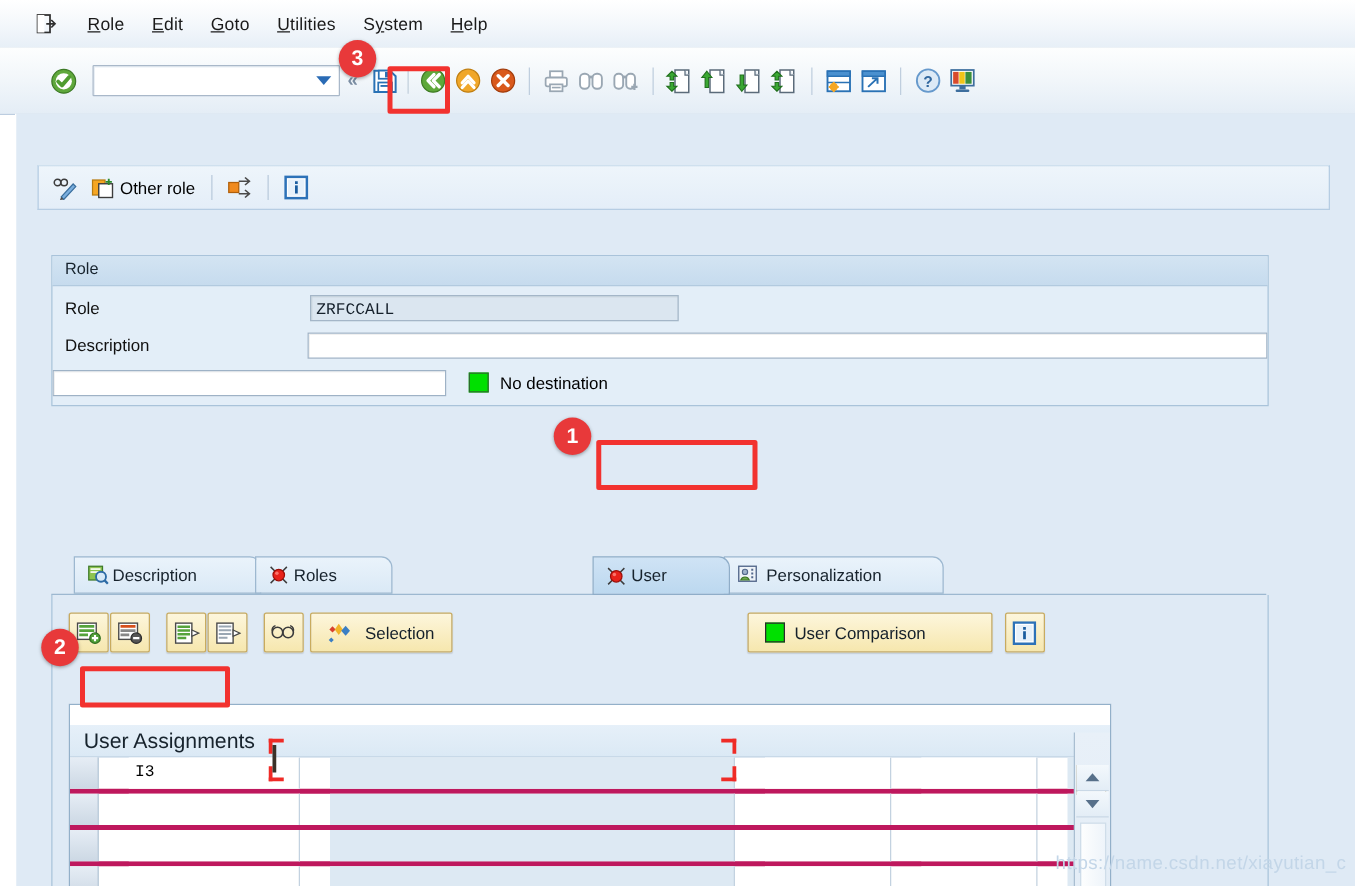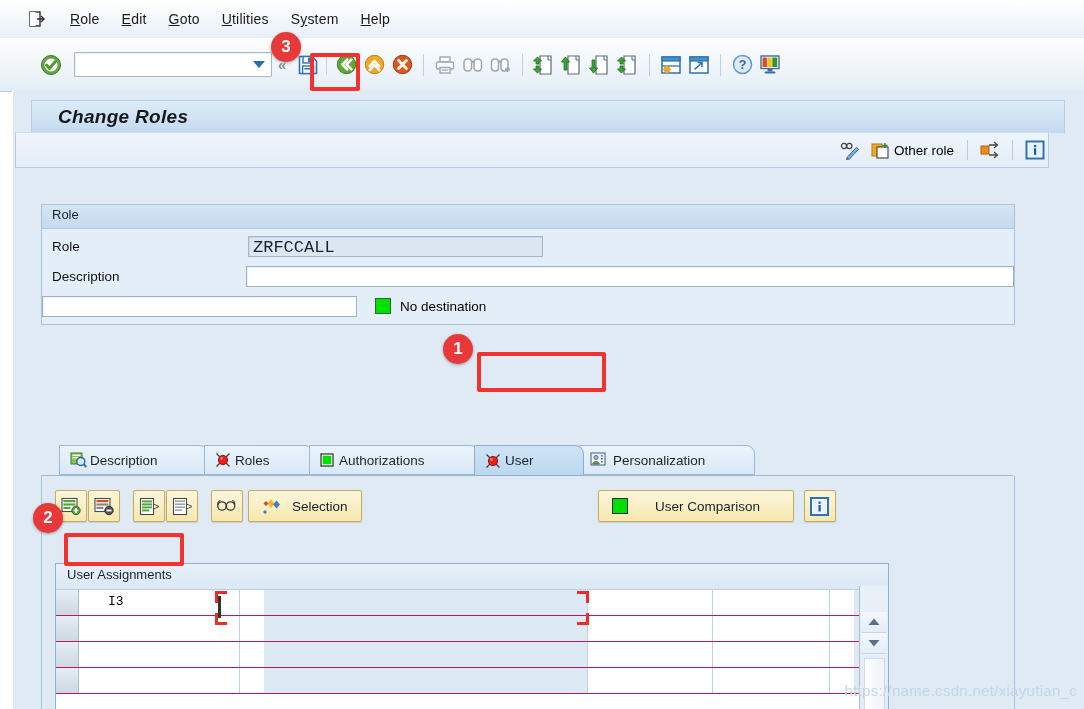--- a/index.html
+++ b/index.html
@@ -67,45 +67,45 @@
     position:absolute;left:18px;top:9px;width:1032px;height:32px;
     background:linear-gradient(to bottom,#dcebf8 0%,#cfe2f3 55%,#c3d9ee 100%);
     border:1px solid #b6cde3;border-bottom:none;
   }
   .titlebar span{
     position:absolute;left:26px;top:5px;
     font-style:italic;font-weight:bold;font-size:19px;color:#16191c;
     letter-spacing:.3px;
   }
   .apptoolbar{
-    position:absolute;left:2px;top:41px;width:1032px;height:34px;
+    position:absolute;left:17px;top:41px;width:1032px;height:34px;
     background:linear-gradient(to bottom,#eef5fb 0%,#e4eef8 100%);
     border:1px solid #b6cde3;border-top:1px solid #cfe0ee;
-    display:flex;align-items:center;justify-content:flex-end;
+    display:flex;align-items:center;
   }
   .at-ico{width:26px;height:24px;display:flex;align-items:center;justify-content:center;margin-left:8px;}
   .at-btn{display:flex;align-items:center;gap:3px;margin-left:4px;padding:0 4px;cursor:default;font-size:13.5px;}
   .at-sep{width:1px;height:20px;background:#b9cadb;margin:0 9px;}
 
   
   .groupbox{
     position:absolute;left:28px;top:113px;width:972px;height:119px;
     border:1px solid #a9c3da;background:#e3eef8;
   }
   .gb-head{
     height:21px;background:linear-gradient(to bottom,#d3e4f2 0%,#c6dbee 100%);
     border-bottom:1px solid #b2cadf;
     font-size:13px;padding:2px 0 0 10px;color:#17232d;
   }
   .frow{position:absolute;left:0;width:972px;height:26px;display:flex;align-items:center;}
   .flabel{width:196px;padding-left:10px;font-size:13.5px;color:#111;}
   .finput{
     height:21px;background:#fff;border:1px solid #9eb2c6;
     box-shadow:inset 1px 1px 0 rgba(0,0,0,.06);
-    font-family:"Liberation Mono", monospace;font-size:17px;
+    font-family:"Liberation Mono", monospace;font-size:13px;
     padding:0 4px;line-height:21px;color:#15202b;box-sizing:border-box;
   }
   .finput.readonly{background:#dbe6f0;border:1px solid #a4b6c8;}
   .destbox{width:14px;height:14px;background:#00e000;border:1px solid #2d6b2d;margin-left:18px;}
   .desttext{margin-left:9px;font-size:13.5px;}
 
   
   .tabstrip{position:absolute;left:28px;top:354px;width:972px;height:31px;}
   .tab{
     position:absolute;top:0;height:30px;
@@ -147,33 +147,33 @@
   }
 
   
   .tablewrap{
     position:absolute;left:13px;top:87px;width:832px;height:216px;
     border:1px solid #93b0c9;background:#fff;
   }
   .tbl-title{
     height:22px;background:linear-gradient(to bottom,#e6f0f9 0%,#dbe9f5 100%);
     border-bottom:1px solid #b9cee1;
-    font-size:13px;padding:3px 0 0 11px;color:#17232d;
+    font-size:17px;padding:3px 0 0 11px;color:#17232d;margin-top:16px;
   }
   .tbl-head{
     display:flex;height:25px;
     background:linear-gradient(to bottom,#e2ecf6 0%,#d3e2f0 100%);
     border-bottom:1px solid #9db5ca;
   }
   .th{
     border-right:1px solid #a9bed1;font-size:13px;color:#17232d;
     padding:4px 0 0 6px;box-sizing:border-box;overflow:hidden;white-space:nowrap;
   }
   .th.rownum{width:26px;padding:0;background:linear-gradient(to bottom,#e2ecf6 0%,#d3e2f0 100%);}
-  .trow{display:flex;height:25px;border-bottom:1px solid #be185d;gap:24px;}
+  .trow{display:flex;height:25px;border-bottom:4px solid #be185d;gap:24px;}
   .td{
     border-right:1px solid #c3d2e0;box-sizing:border-box;
     font-family:"Liberation Mono", monospace;font-size:13px;
     padding:4px 0 0 5px;overflow:hidden;white-space:nowrap;background:#fff;
   }
   .td.rownum{
     width:26px;padding:0;
     background:linear-gradient(to bottom,#e6edf5 0%,#ccd8e4 100%);
     border-right:1px solid #a9bed1;
   }
@@ -372,23 +372,20 @@
         <rect x="8.4" y="3.5" width="4.4" height="9.5" fill="#f0c419"></rect>
         <rect x="13.3" y="3.5" width="5" height="9.5" fill="#3a8f3a"></rect>
         <rect x="8.5" y="14.5" width="5" height="3" fill="#3d6e9e"></rect>
         <rect x="5.5" y="17.5" width="11" height="2" rx="1" fill="#3d6e9e"></rect>
       </svg>
     </div>
   </div>
 
   <div class="screen">
 
-    <div class="titlebar">
-      <span>Change Roles</span>
-    </div>
 
     <div class="apptoolbar">
       <div class="at-ico">
         <svg width="22" height="20" viewBox="0 0 22 20">
           <circle cx="5" cy="6" r="2.6" fill="none" stroke="#3c3c3c" stroke-width="1.2"></circle>
           <circle cx="10.3" cy="6" r="2.6" fill="none" stroke="#3c3c3c" stroke-width="1.2"></circle>
           <path d="M8 17.5 L17.5 7.2 L19.6 9.3 L10 19.6 Z" fill="#7aaede" stroke="#3a6f9e" stroke-width="1"></path>
           <path d="M8 17.5 L6.9 20 L10 19.6 Z" fill="#4a4a4a"></path>
         </svg>
       </div>
@@ -460,29 +457,20 @@
         <span style="display:flex;margin-right:4px;">
           <svg width="16" height="16" viewBox="0 0 16 16">
             <path d="M1.5 1.5 L5 5 M14.5 1.5 L11 5 M1.5 14.5 L5 11 M14.5 14.5 L11 11" stroke="#3c3c3c" stroke-width="1.2"></path>
             <circle cx="8" cy="8" r="4.6" fill="#e8221a" stroke="#9c0f08" stroke-width="1"></circle>
             <circle cx="6.5" cy="6.5" r="1.4" fill="#ff8a7e" opacity=".8"></circle>
           </svg>
         </span>
         <span>Roles</span>
       </div>
 
-      <div class="tab" style="left:268px;width:170px;">
-        <span style="display:flex;margin-right:5px;">
-          <svg width="14" height="14" viewBox="0 0 14 14">
-            <rect x="1" y="1" width="12" height="12" fill="#ffffff" stroke="#2b2b2b" stroke-width="1.2"></rect>
-            <rect x="2.7" y="2.7" width="8.6" height="8.6" fill="#00e000"></rect>
-          </svg>
-        </span>
-        <span>Authorizations</span>
-      </div>
 
       <div class="tab sel" style="left:433px;width:110px;z-index:3;">
         <span style="display:flex;margin-right:4px;">
           <svg width="16" height="16" viewBox="0 0 16 16">
             <path d="M1.5 1.5 L5 5 M14.5 1.5 L11 5 M1.5 14.5 L5 11 M14.5 14.5 L11 11" stroke="#3c3c3c" stroke-width="1.2"></path>
             <circle cx="8" cy="8" r="4.6" fill="#e8221a" stroke="#9c0f08" stroke-width="1"></circle>
             <circle cx="6.5" cy="6.5" r="1.4" fill="#ff8a7e" opacity=".8"></circle>
           </svg>
         </span>
         <span>User</span>
@@ -567,21 +555,21 @@
               <path d="M3 13 L5 15 L3 17 L1 15 Z" fill="#3b7fc4"></path>
             </svg>
           </span>
           <span>Selection</span>
         </div>
 
         <div style="width:236px;"></div>
 
         <div class="widebtn" style="width:168px;justify-content:flex-start;">
           <span style="width:14px;height:14px;background:#00e000;border:1px solid #2b2b2b;display:inline-block;"></span>
-          <span style="flex:1;text-align:center;">User Comparison</span>
+          <span style="flex:1;">User Comparison</span>
         </div>
         <div class="sqbtn" style="margin-left:10px;">
           <svg width="19" height="19" viewBox="0 0 19 19">
             <rect x="1" y="1" width="17" height="17" fill="#ffffff" stroke="#2d72b8" stroke-width="2"></rect>
             <rect x="3" y="3" width="13" height="13" fill="#e7f1fa"></rect>
             <rect x="8.5" y="4.6" width="2.2" height="2.2" fill="#1a5c9e"></rect>
             <rect x="8.5" y="8" width="2.2" height="6.4" fill="#1a5c9e"></rect>
           </svg>
         </div>
       </div>

